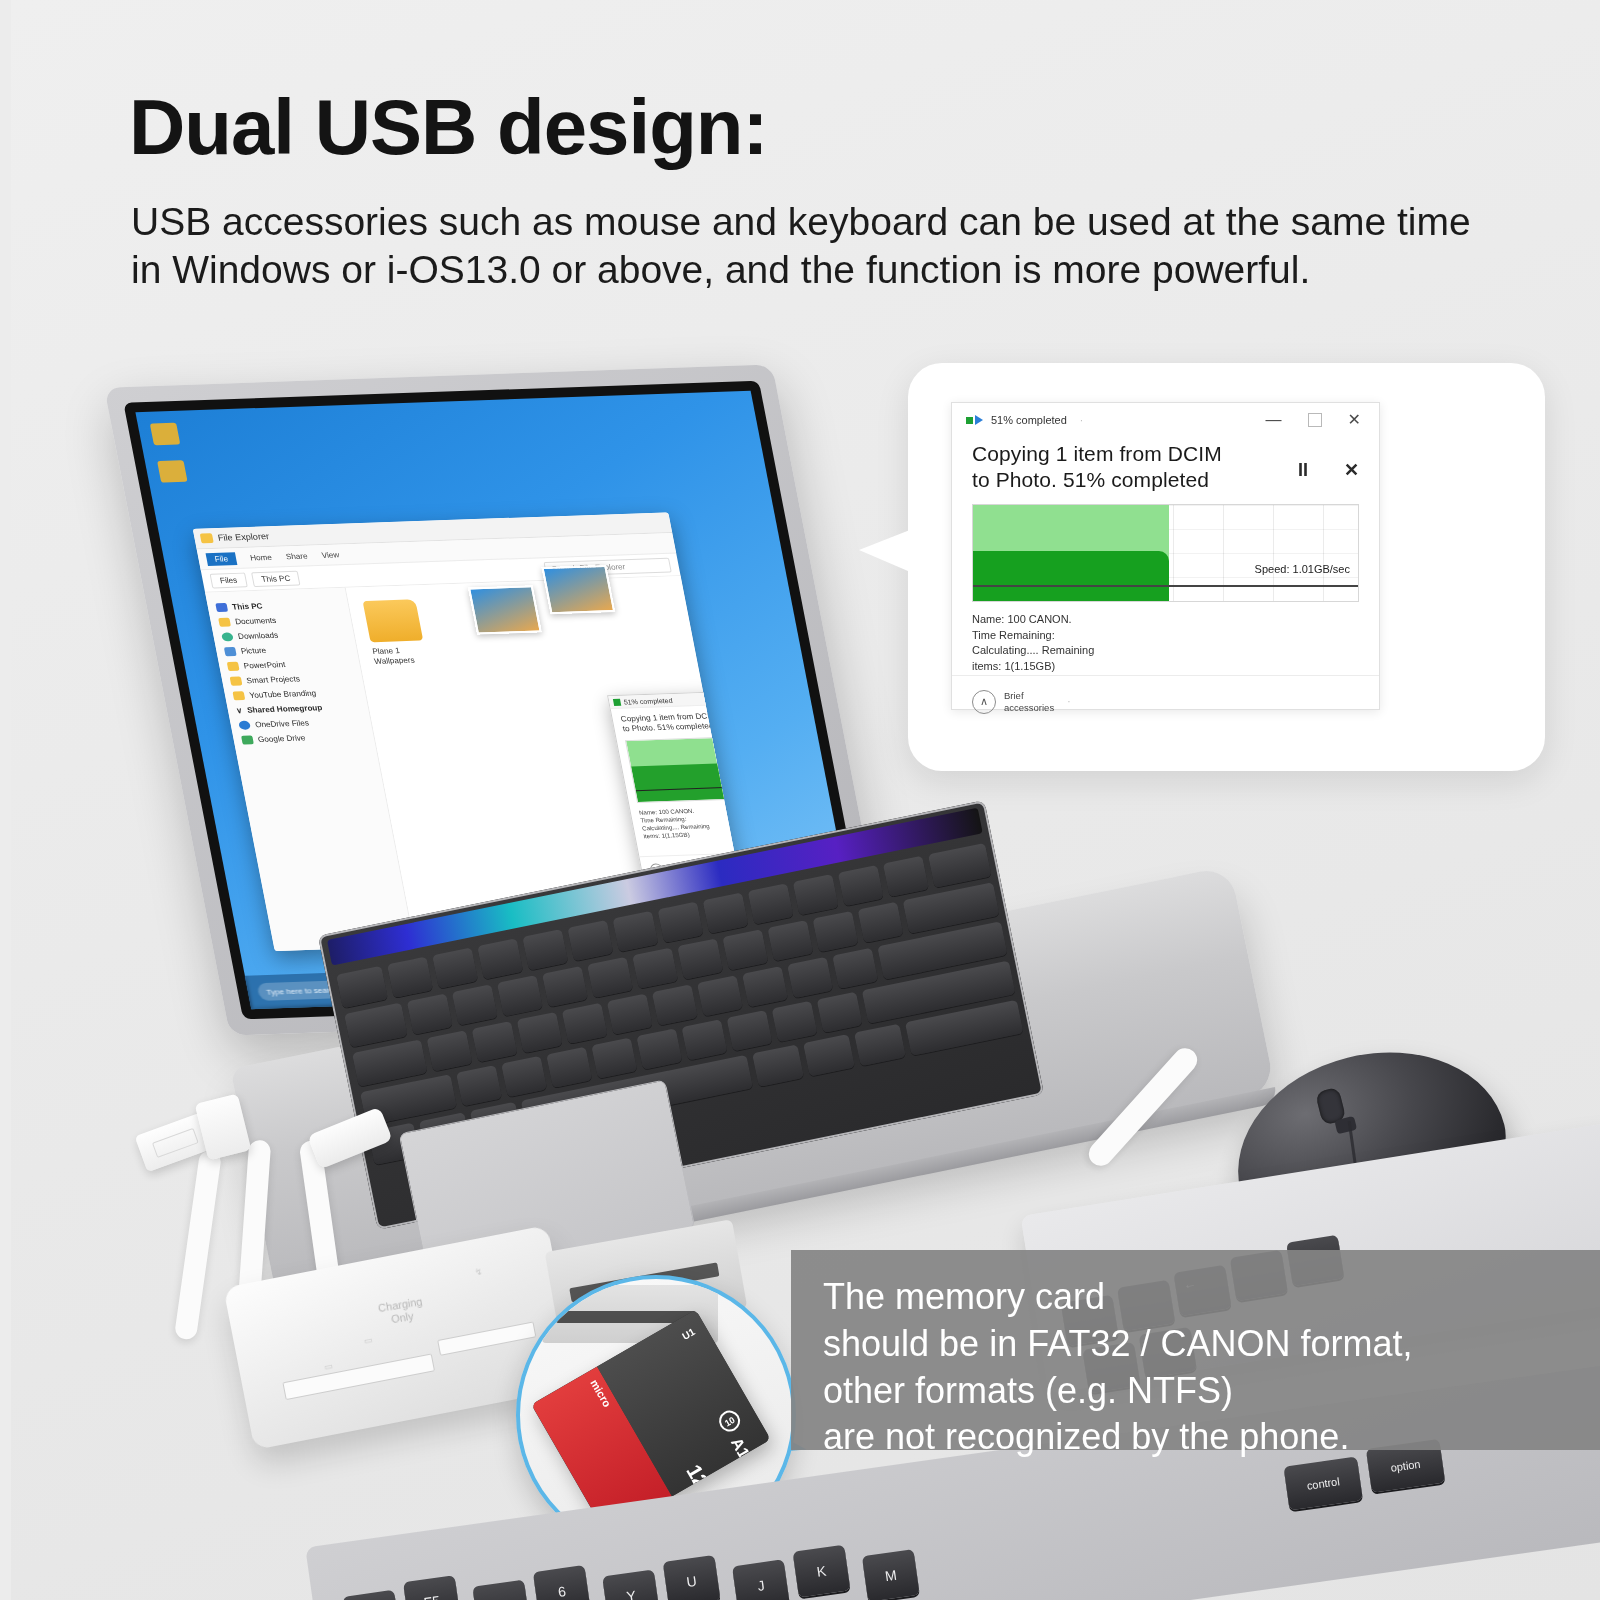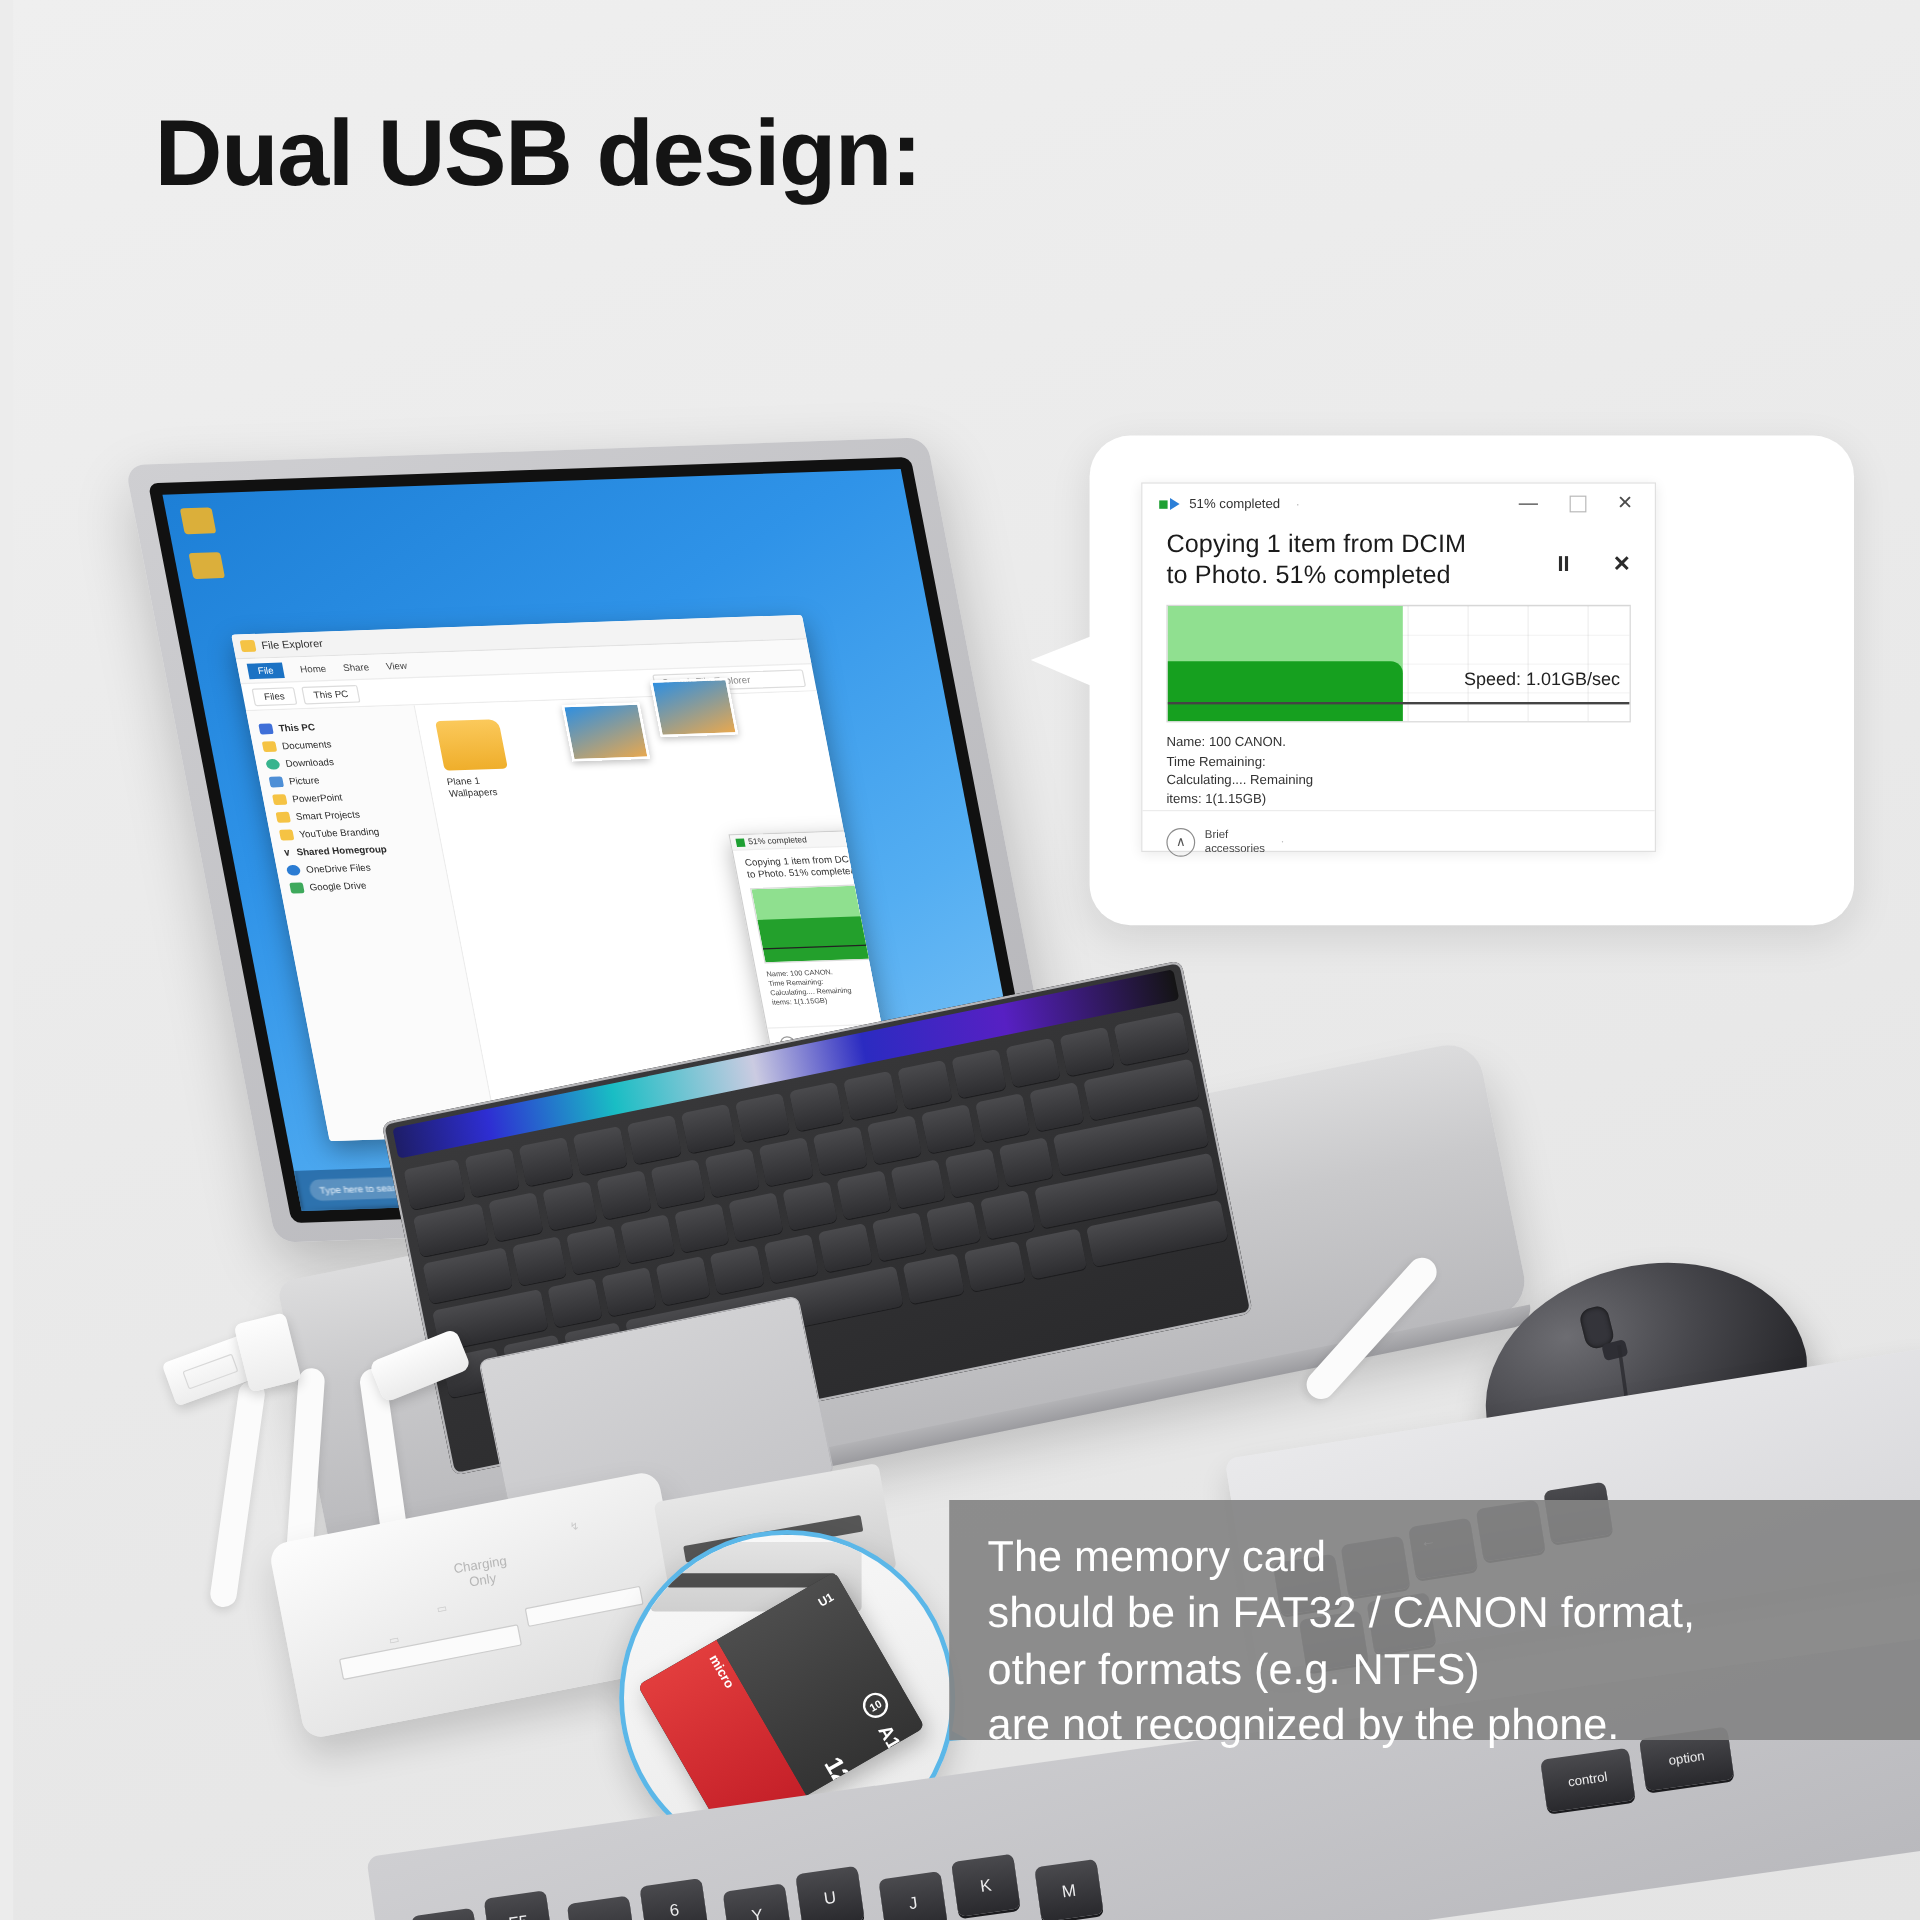--- a/index.html
+++ b/index.html
@@ -172,21 +172,21 @@
   }
   .g-grid{position:absolute;inset:0;
     background-image:linear-gradient(to right,rgba(0,0,0,.08) 1px,transparent 1px);
     background-size:50px 100%;}
   .g-hgrid{position:absolute;inset:0;
     background-image:linear-gradient(to bottom,rgba(0,0,0,.05) 1px,transparent 1px);
     background-size:100% 24px;}
   .g-light{position:absolute;left:0;top:0;bottom:0;background:#90e090;}
   .g-dark{position:absolute;left:0;bottom:0;background:#16a01f;border-top-right-radius:10px;}
   .g-line{position:absolute;left:0;right:0;bottom:14px;height:2px;background:#444;}
-  .g-speed{position:absolute;right:8px;bottom:26px;font-size:15px;color:#222;}
+  .g-speed{position:absolute;right:8px;bottom:26px;font-size:11px;color:#222;}
   .dlg-info{margin-top:10px;font-size:11px;color:#333;line-height:1.42;}
   .dlg-foot{border-top:1px solid #ececec;height:52px;display:flex;align-items:center;gap:8px;padding:0 20px;flex:0 0 auto;}
   .chev-circ{width:22px;height:22px;border:1.4px solid #8d8d8d;border-radius:50%;display:flex;align-items:center;justify-content:center;font-size:11px;color:#555;}
   .brief{font-size:9.5px;color:#444;line-height:1.25;}
 
   
   .hub{
     position:absolute;left:225px;top:1255px;width:330px;height:165px;
     background:linear-gradient(165deg,#fdfdfd,#eaeaea 55%,#dcdcdc);
     border-radius:16px;transform:rotate(-11deg);
@@ -298,20 +298,21 @@
     padding-left:32px;
   }
   .caption .inner{padding-top:24px;}
 </style>
 </head>
 <body>
 
 <div id="stage">
 
   <div class="headline">Dual USB design:</div>
+  <div class="subhead">USB accessories such as mouse and keyboard can be used at the same time in Windows or i-OS13.0 or above, and the function is more powerful.</div>
 
   <div class="scene">
 
     <div class="lid">
       <div class="lid-inner">
         <div class="screen">
 
           <div class="desktop-icons">
             <div class="d-icon"></div>
             <div class="d-icon"></div>

